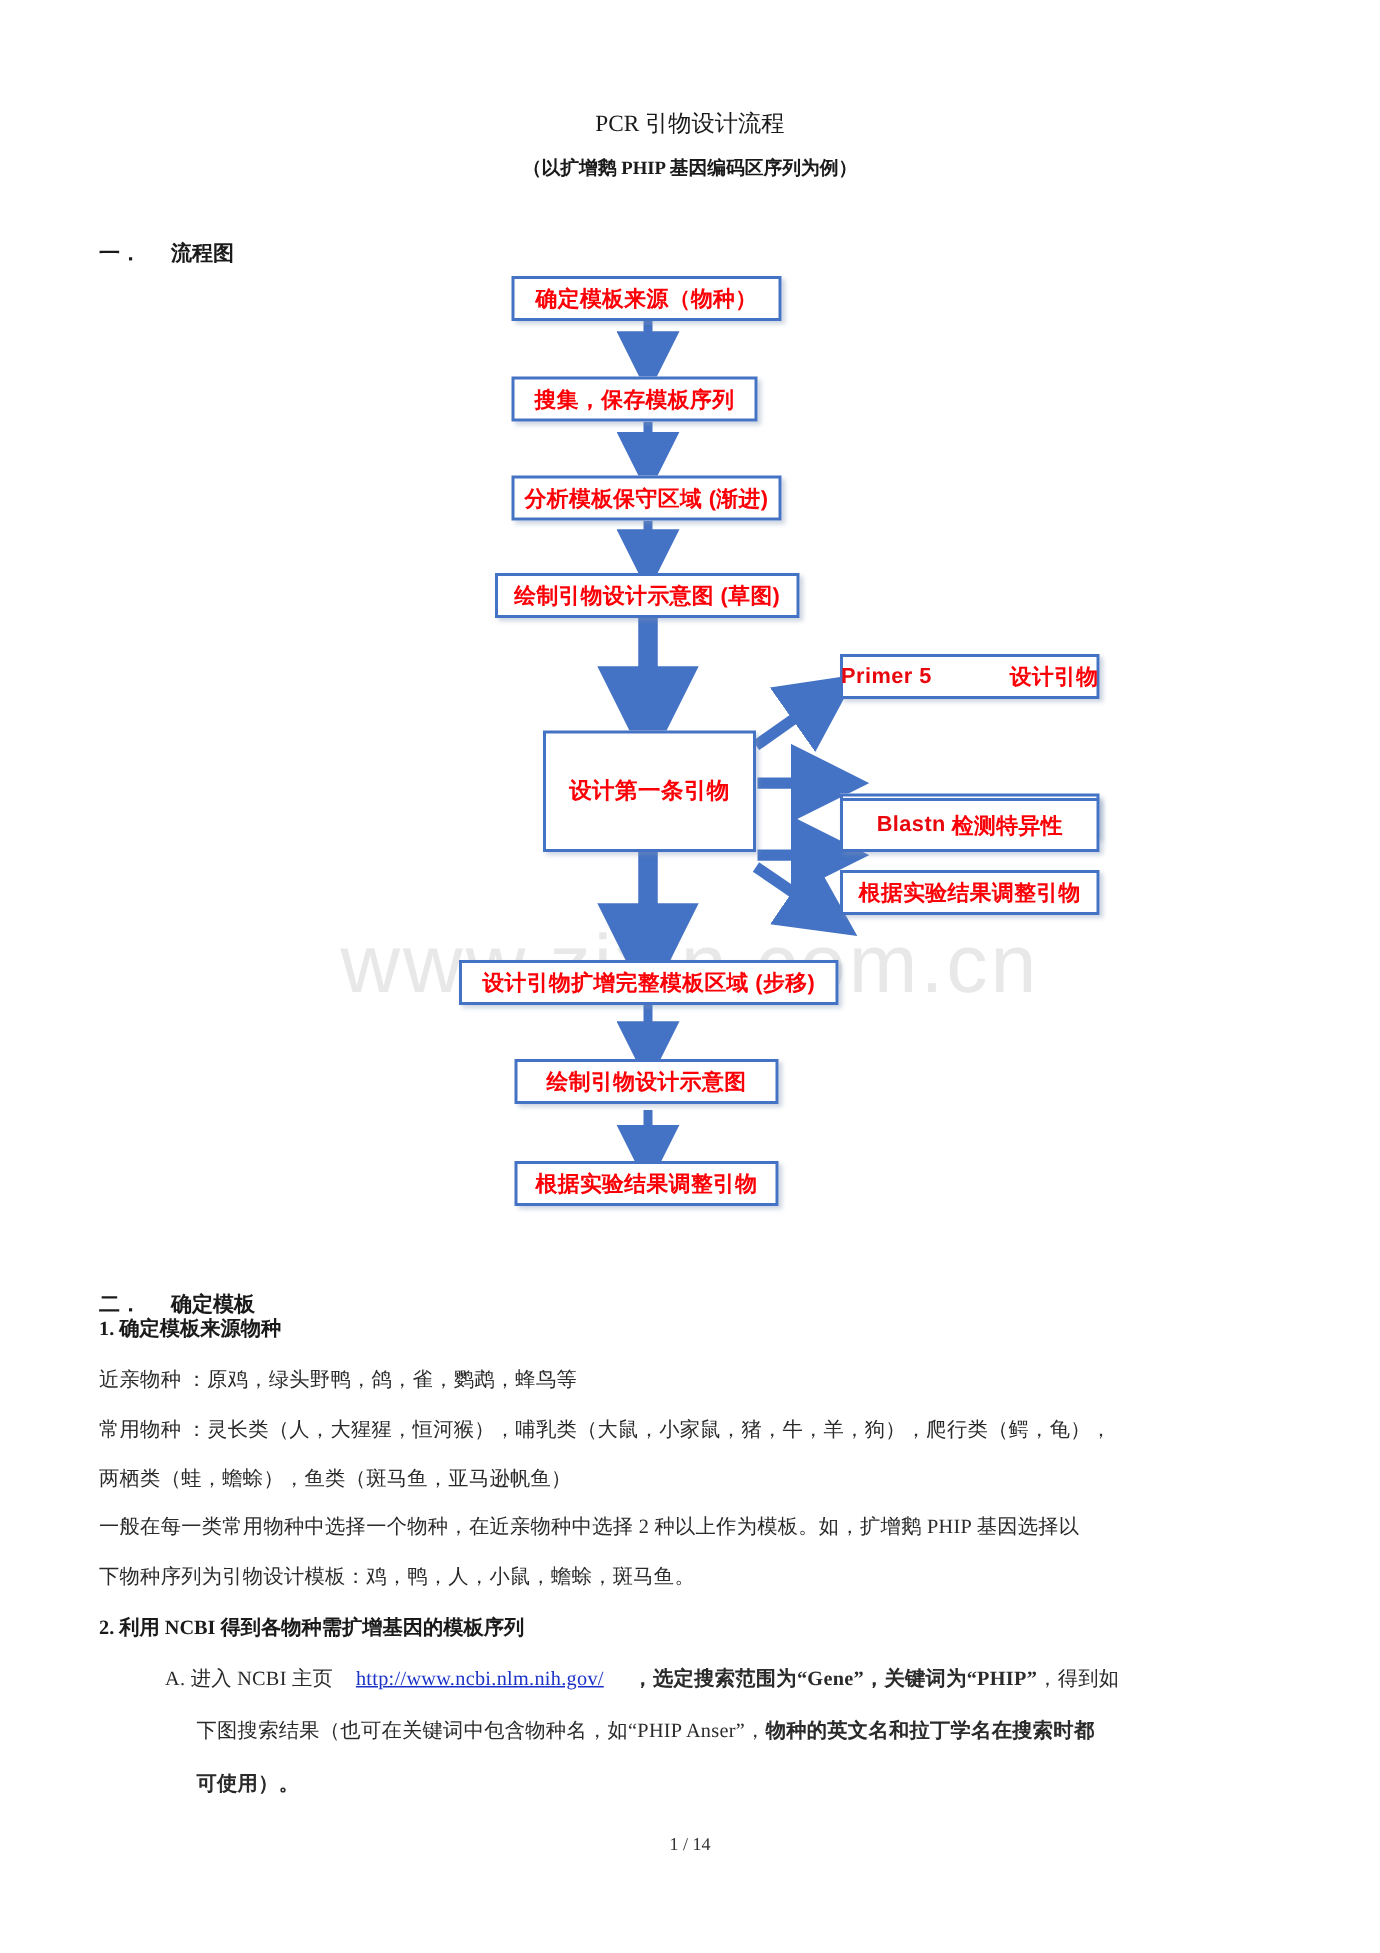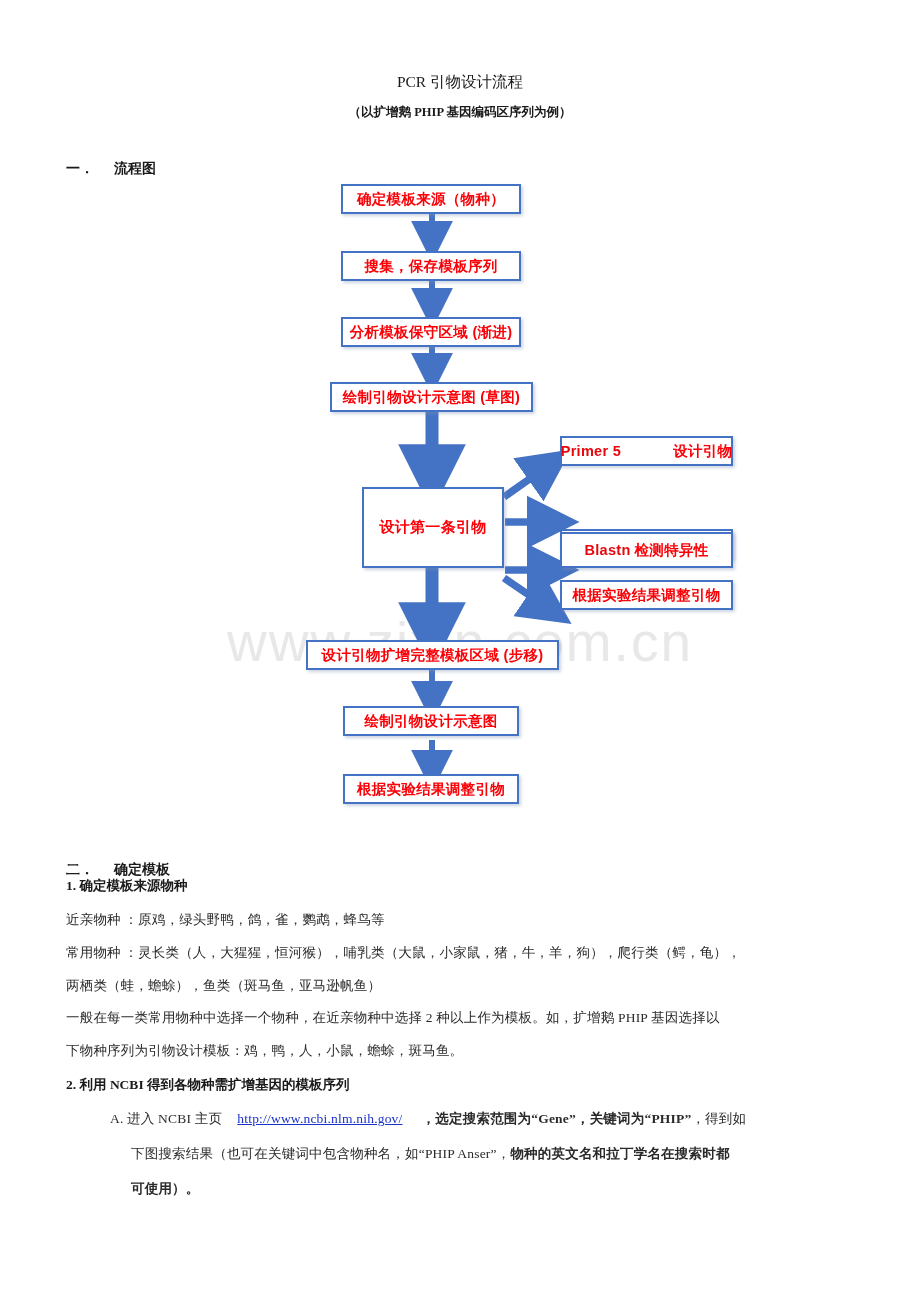--- a/index.html
+++ b/index.html
@@ -188,21 +188,21 @@
       <line x1="504" y1="497" x2="548" y2="466" stroke="#4472c4" stroke-width="7.5" marker-end="url(#ah)"></line>
       <line x1="505" y1="522" x2="551" y2="522" stroke="#4472c4" stroke-width="7.5" marker-end="url(#ah)"></line>
       <line x1="505" y1="570" x2="551" y2="570" stroke="#4472c4" stroke-width="7.5" marker-end="url(#ah)"></line>
       <line x1="504" y1="578" x2="548" y2="608" stroke="#4472c4" stroke-width="7.5" marker-end="url(#ah)"></line>
     </svg>
 
     <div class="fbox" style="left:341px; top:184px; width:180px; height:30px;">
       <span>确定模板来源（物种）</span>
     </div>
 
-    <div class="fbox" style="left:341px; top:251px; width:180px; height:30px;">
+    <div class="fbox" style="left:341px; top:251px; width:164px; height:30px;">
       <span>搜集，保存模板序列</span>
     </div>
 
     <div class="fbox" style="left:341px; top:317px; width:180px; height:30px;">
       <span>分析模板保守区域 (渐进)</span>
     </div>
 
     <div class="fbox" style="left:330px; top:382px; width:203px; height:30px;">
       <span>绘制引物设计示意图 (草图)</span>
     </div>
@@ -268,14 +268,15 @@
     <span style="display:inline-block;width:12px;"></span>
     <span class="bold">，选定搜索范围为“Gene”，关键词为“PHIP”</span><span>，得到如</span>
   </div>
 
   <div class="body-line" style="left:131px; top:1145px;">
     <span>下图搜索结果（也可在关键词中包含物种名，如“PHIP Anser”，</span><span class="bold">物种的英文名和拉丁学名在搜索时都</span>
   </div>
 
   <div class="body-line bold" style="left:131px; top:1180px;">可使用）。</div>
 
+  <div class="footer">1 / 14</div>
 
 </div>
 
 </body></html>

